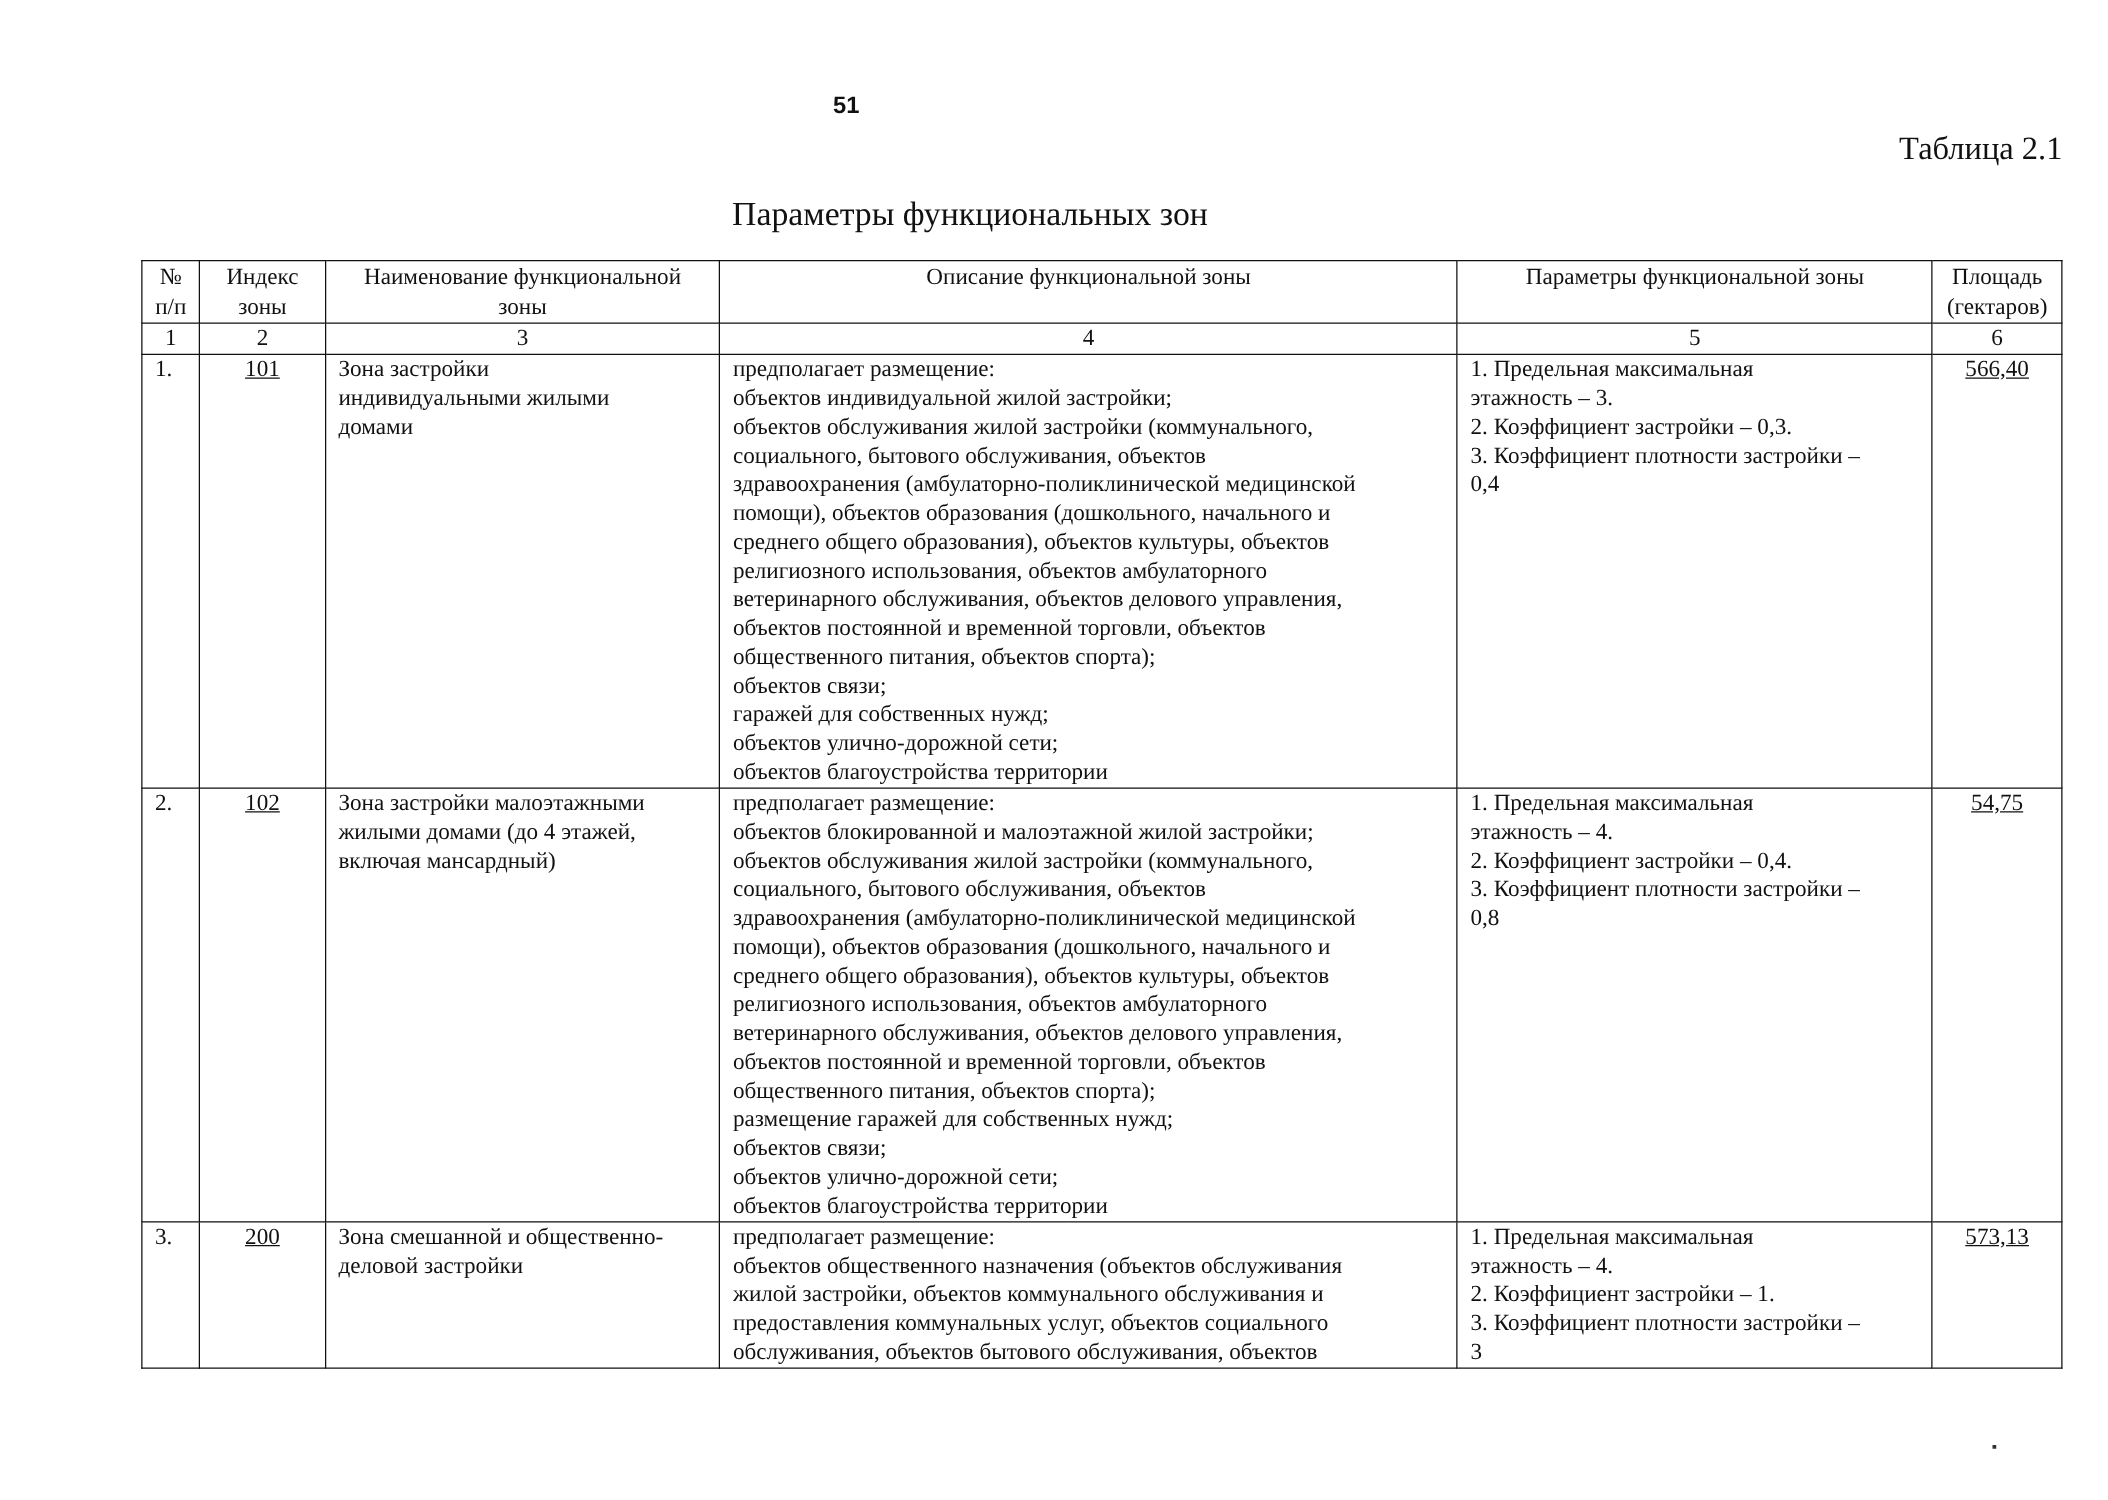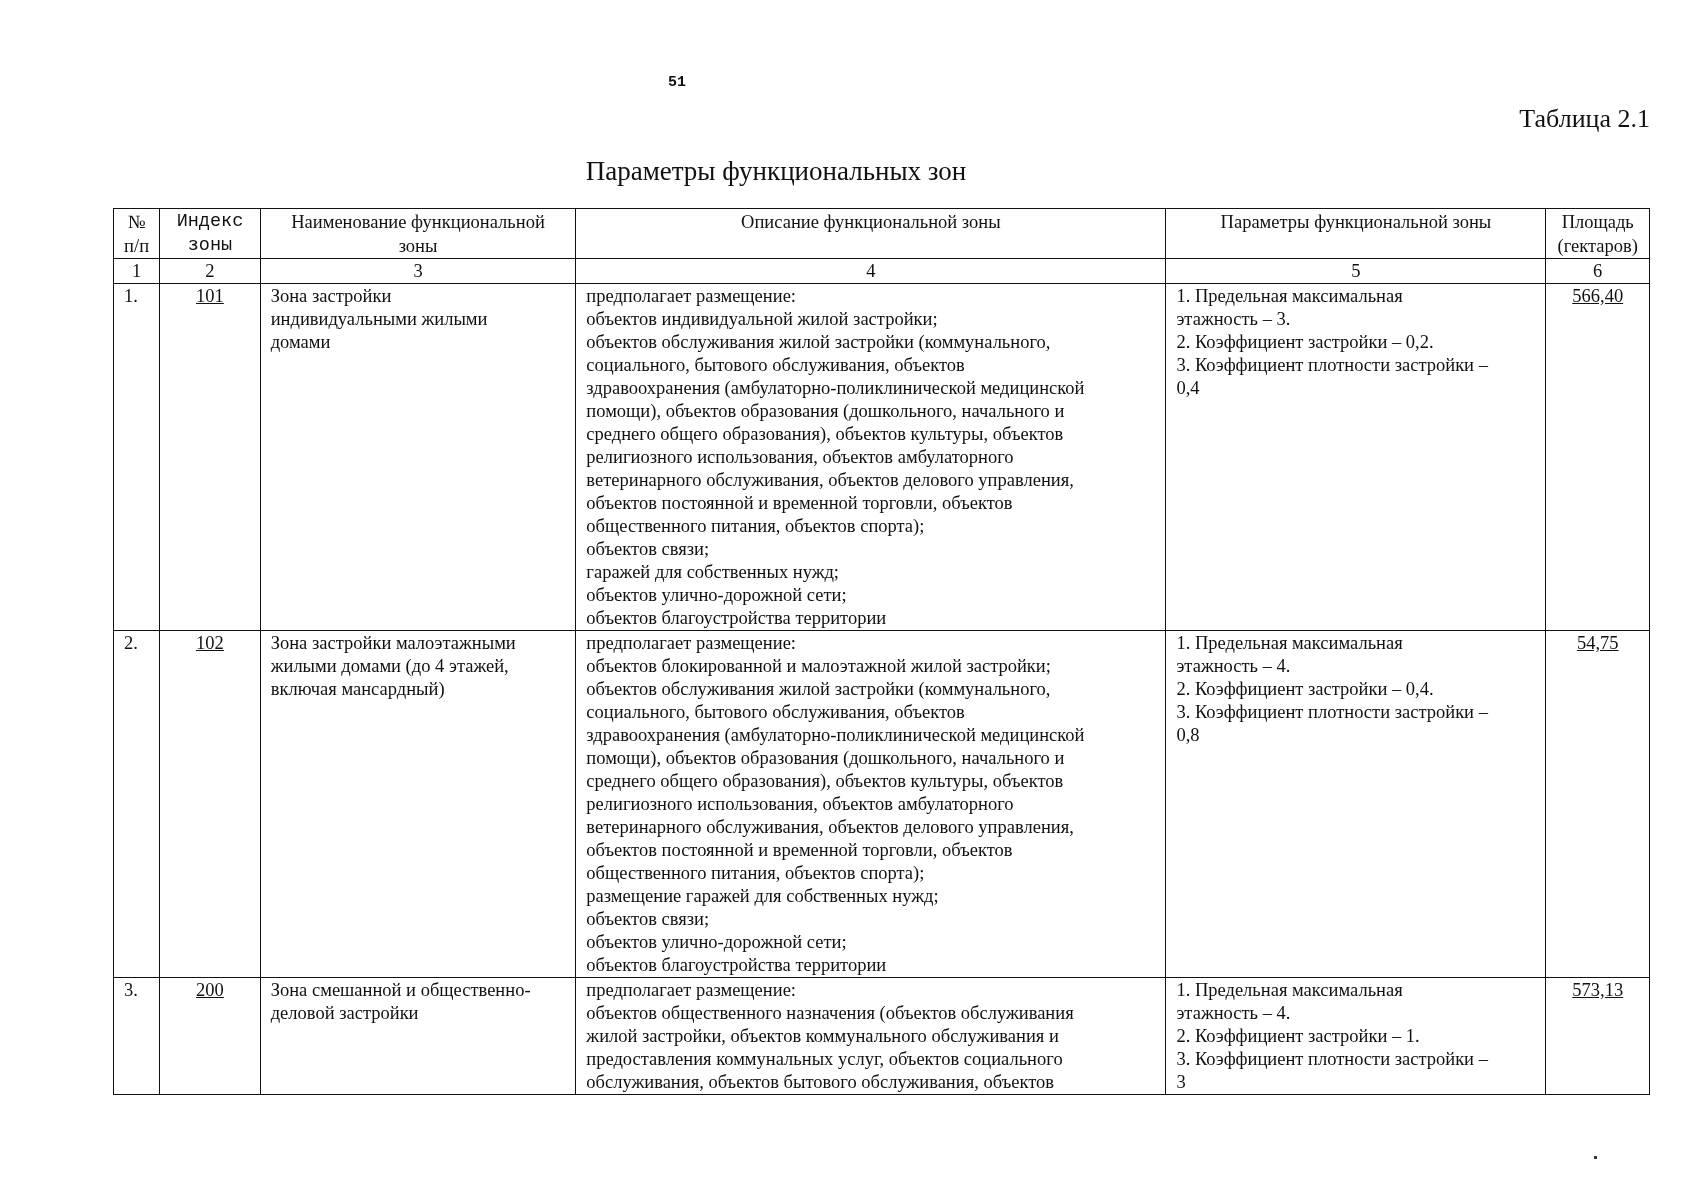--- a/index.html
+++ b/index.html
@@ -1,26 +1,26 @@
 <!DOCTYPE html>
 <html><head>
 <meta charset="utf-8">
 <style>
   html, body { margin:0; padding:0; background:#ffffff; }
   body { width:1686px; height:1200px; position:relative; overflow:hidden;
          font-family:"Liberation Serif", serif; color:#111; }
   .page-number { position:absolute; left:0; width:1354px; top:74px; text-align:center;
-         font-family:Liberation Mono, monospace; font-weight:bold; font-size:15px; }
+         font-family:Liberation Sans, sans-serif; font-weight:bold; font-size:19px; }
   .table-label { position:absolute; right:36px; top:104px; font-size:26px;text-align:right; }
   .doc-title { position:absolute; left:0; width:1552px; top:156px; text-align:center; font-size:27px; }
   table.zones { position:absolute; left:113px; top:208px; width:1537px; border-collapse:collapse;
          font-size:18.5px; line-height:23px; }
   table.zones td, table.zones th { border:1.6px solid #111; vertical-align:top; padding:1px 10px 0 10px; font-weight:normal; }
   table.zones th { text-align:center; line-height:24px; }
-  .c1 { width:24px; } .c2 { width:79px;font-family:Liberation Mono, monospace; } .c3 { width:293px; } .c4 { width:566px;margin-top:24px; } .c5 { width:357px; } .c6 { width:82px; }
+  .c1 { width:24px; } .c2 { width:79px; } .c3 { width:293px; } .c4 { width:566px;margin-top:24px; } .c5 { width:357px; } .c6 { width:82px; }
   .num-row td { text-align:center; line-height:23px; padding-top:0; padding-bottom:0; }
   td.center { text-align:center;text-decoration:underline; }
   td.left-num { text-align:left; padding-left:10px; }
   .line { display:block; white-space:nowrap; }
   .dot { position:absolute; left:1594px; top:1156px; width:3px; height:3px; background:#333; }
 </style>
 </head>
 <body>
 
 <div class="page-number">51</div>
@@ -84,21 +84,21 @@
           <span class="line">объектов постоянной и временной торговли, объектов</span>
           <span class="line">общественного питания, объектов спорта);</span>
           <span class="line">объектов связи;</span>
           <span class="line">гаражей для собственных нужд;</span>
           <span class="line">объектов улично-дорожной сети;</span>
           <span class="line">объектов благоустройства территории</span>
         </td>
         <td>
           <span class="line">1. Предельная максимальная</span>
           <span class="line">этажность – 3.</span>
-          <span class="line">2. Коэффициент застройки – 0,2.</span>
+          <span class="line">2. Коэффициент застройки – 0,3.</span>
           <span class="line">3. Коэффициент плотности застройки –</span>
           <span class="line">0,4</span>
         </td>
         <td class="center">566,40</td>
       </tr>
       <tr>
         <td class="left-num">2.</td>
         <td class="center">102</td>
         <td>
           <span class="line">Зона застройки малоэтажными</span>

